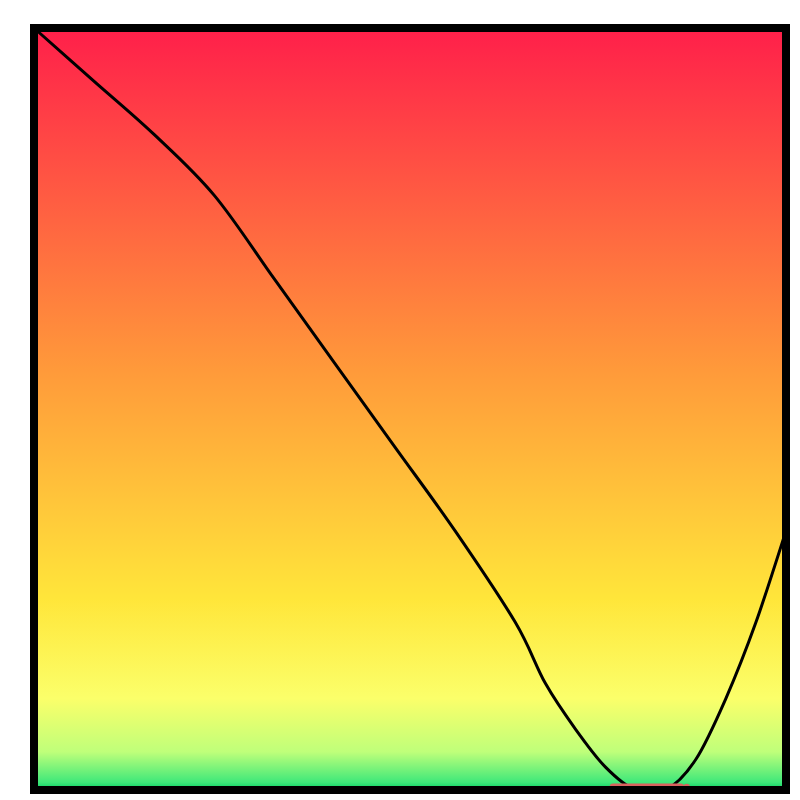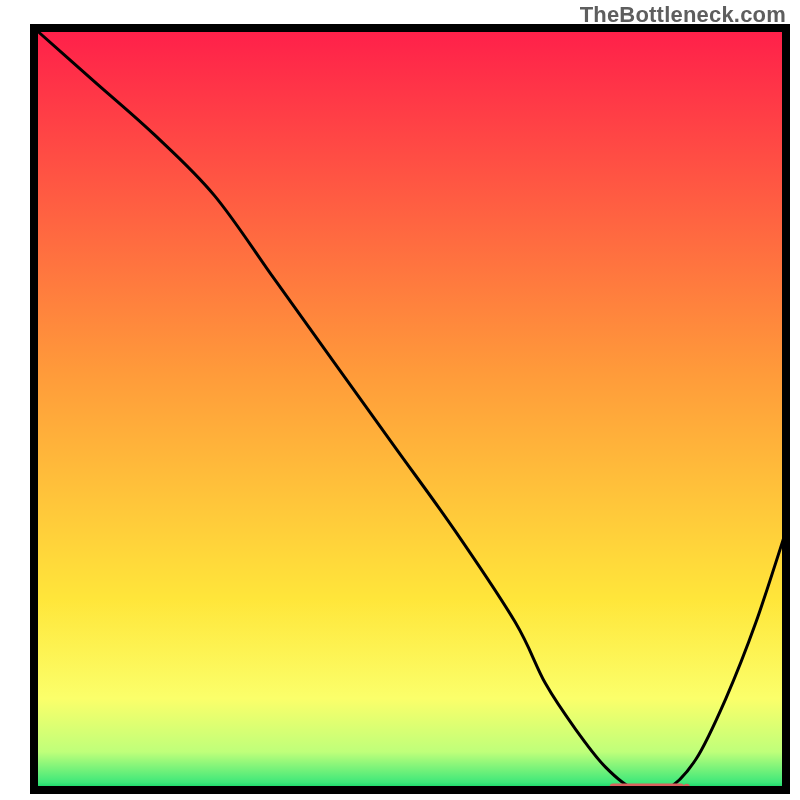--- a/index.html
+++ b/index.html
@@ -31,21 +31,20 @@
     
   }
   svg.plot {
     display: block;
   }
 </style>
 </head>
 <body>
 
 <div class="container">
-  <div class="watermark">TheBottleneck.com</div>
 
   <div class="plot-frame">
     <svg class="plot" xmlns="http://www.w3.org/2000/svg" width="760" height="770" viewBox="0 0 760 770">
         <defs>
           <linearGradient id="bg-grad" x1="0" y1="0" x2="0" y2="1">
             <stop offset="0%" stop-color="#ff1f4a"></stop>
             <stop offset="45%" stop-color="#ff9a3a"></stop>
             <stop offset="75%" stop-color="#ffe63a"></stop>
             <stop offset="88%" stop-color="#fbff6a"></stop>
             <stop offset="95%" stop-color="#bfff7a"></stop>

